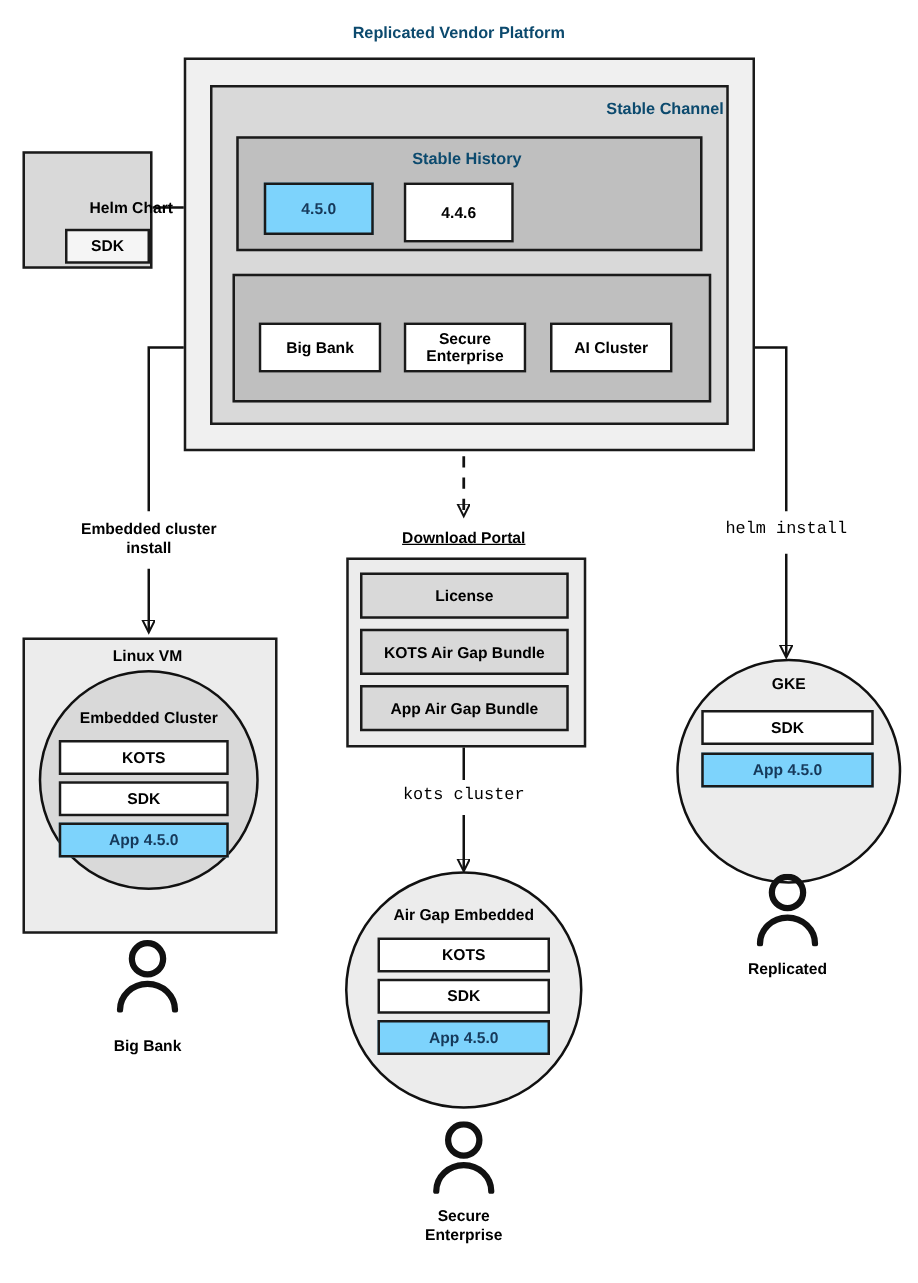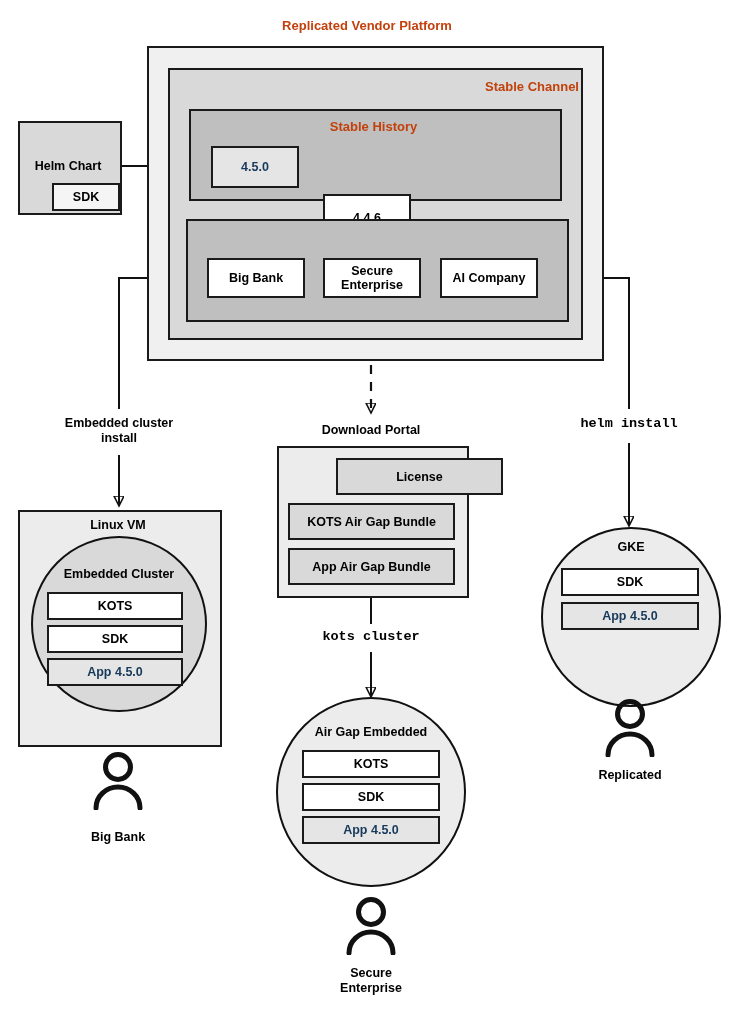--- a/index.html
+++ b/index.html
@@ -15,32 +15,32 @@
   
   .box{border:2px solid #1a1a1a;}
   .fill-l1{background:#f0f0f0;}   
   .fill-l2{background:#d9d9d9;}   
   .fill-l3{background:#bfbfbf;}   
   .fill-white{background:#ffffff;}
   .fill-grey{background:#d9d9d9;}
   .fill-vmlight{background:#ececec;}
   .fill-circ{background:#d9d9d9;}
   .fill-circ-light{background:#ececec;}
-  .blue{background:#e5e5e5;border:2px solid #2f6ea6;color:#16395a;}
+  .blue{background:#7dd3fc;border:2px solid #2f6ea6;color:#16395a;}
 
   .title-lbl{
     position:absolute;left:0;right:0;text-align:center;
-    font-weight:bold;font-size:13px;line-height:15px;color:#c2410c;
+    font-weight:bold;font-size:13px;line-height:15px;color:#0c4a6e;
   }
   .plain-lbl{
     position:absolute;text-align:center;font-weight:bold;
     font-size:12.5px;line-height:15px;color:#000;
   }
   .mono-lbl{
-    position:absolute;text-align:center;font-weight:bold;
+    position:absolute;text-align:center;font-weight:normal;
     font-family:"Liberation Mono","DejaVu Sans Mono",monospace;
     font-size:13.5px;line-height:16px;color:#000;letter-spacing:0px;
   }
   .cellbox{
     position:absolute;box-sizing:border-box;display:flex;
     align-items:center;justify-content:center;text-align:center;
     font-weight:bold;font-size:12.5px;line-height:14px;
     border:2px solid #1a1a1a;
   }
   .circle{position:absolute;box-sizing:border-box;border:2.5px solid #111;border-radius:50%;}
@@ -89,32 +89,32 @@
   <div class="title-lbl" style="top:18px;">Replicated Vendor Platform</div>
 
   <div class="box fill-l1" style="position:absolute;left:147px;top:46px;width:453px;height:311px;"></div>
 
   <div class="box fill-l2" style="position:absolute;left:168px;top:68px;width:411px;height:268px;"></div>
   <div class="title-lbl" style="left:168px;width:411px;top:79px;text-align:right;">Stable Channel</div>
 
   <div class="box fill-l3" style="position:absolute;left:189px;top:109px;width:369px;height:88px;"></div>
   <div class="title-lbl" style="left:189px;width:369px;top:119px;">Stable History</div>
   <div class="cellbox blue" style="left:211px;top:146px;width:88px;height:42px;">4.5.0</div>
-  <div class="cellbox fill-white" style="left:323px;top:146px;width:88px;height:48px;margin-top:48px;">4.4.6</div>
+  <div class="cellbox fill-white" style="left:323px;top:146px;width:88px;height:48px;">4.4.6</div>
 
   <div class="box fill-l3" style="position:absolute;left:186px;top:219px;width:379px;height:99px;"></div>
   <div class="cellbox fill-white" style="left:207px;top:258px;width:98px;height:40px;">Big Bank</div>
   <div class="cellbox fill-white" style="left:323px;top:258px;width:98px;height:40px;flex-direction:column;">
     <span>Secure</span>
     <span>Enterprise</span>
   </div>
-  <div class="cellbox fill-white" style="left:440px;top:258px;width:98px;height:40px;">AI Company</div>
+  <div class="cellbox fill-white" style="left:440px;top:258px;width:98px;height:40px;">AI Cluster</div>
 
   <div class="box fill-grey" style="position:absolute;left:18px;top:121px;width:100px;height:90px;"></div>
-  <div class="plain-lbl" style="left:18px;width:100px;top:159px;">Helm Chart</div>
+  <div class="plain-lbl" style="left:18px;width:100px;top:159px;padding-left:37px;">Helm Chart</div>
   <div class="cellbox" style="left:52px;top:183px;width:68px;height:28px;background:#f5f5f5;">SDK</div>
 
   <div class="plain-lbl" style="left:39px;width:160px;top:416px;">
     <span>Embedded cluster</span><br>
     <span>install</span>
   </div>
   <div class="mono-lbl" style="left:291px;width:160px;top:629px;">kots cluster</div>
   <div class="mono-lbl" style="left:549px;width:160px;top:416px;">helm install</div>
 
   <div class="box fill-vmlight" style="position:absolute;left:18px;top:510px;width:200px;height:233px;"></div>
@@ -124,23 +124,23 @@
   <div class="cellbox fill-white" style="left:47px;top:592px;width:136px;height:28px;">KOTS</div>
   <div class="cellbox fill-white" style="left:47px;top:625px;width:136px;height:28px;">SDK</div>
   <div class="cellbox blue" style="left:47px;top:658px;width:136px;height:28px;">App 4.5.0</div>
 
   <svg class="person" style="left:92px;top:752px;width:52px;height:58px;" viewBox="0 0 52 58">
     <circle cx="26" cy="15" r="12.5" fill="none" stroke="#111" stroke-width="5"></circle>
     <path d="M4,56 a22,21 0 0 1 44,0" fill="none" stroke="#111" stroke-width="5" stroke-linecap="round"></path>
   </svg>
   <div class="caption" style="left:38px;top:830px;">Big Bank</div>
 
-  <div class="plain-lbl" style="left:291px;width:160px;top:423px;">Download Portal</div>
+  <div class="plain-lbl" style="left:291px;width:160px;top:423px;text-decoration:underline;">Download Portal</div>
   <div class="box fill-vmlight" style="position:absolute;left:277px;top:446px;width:188px;height:148px;"></div>
-  <div class="cellbox fill-grey" style="left:288px;top:458px;width:167px;height:37px;margin-left:48px;">License</div>
+  <div class="cellbox fill-grey" style="left:288px;top:458px;width:167px;height:37px;">License</div>
   <div class="cellbox fill-grey" style="left:288px;top:548px;width:167px;height:37px;">App Air Gap Bundle</div>
   <div class="cellbox fill-grey" style="left:288px;top:503px;width:167px;height:37px;">KOTS Air Gap Bundle</div>
 
   <div class="circle fill-circ-light" style="left:276px;top:697px;width:190px;height:190px;"></div>
   <div class="plain-lbl" style="left:276px;width:190px;top:725px;">Air Gap Embedded</div>
   <div class="cellbox fill-white" style="left:302px;top:750px;width:138px;height:28px;">KOTS</div>
   <div class="cellbox fill-white" style="left:302px;top:783px;width:138px;height:28px;">SDK</div>
   <div class="cellbox blue" style="left:302px;top:816px;width:138px;height:28px;">App 4.5.0</div>
 
   <svg class="person" style="left:345px;top:897px;width:52px;height:58px;" viewBox="0 0 52 58">

